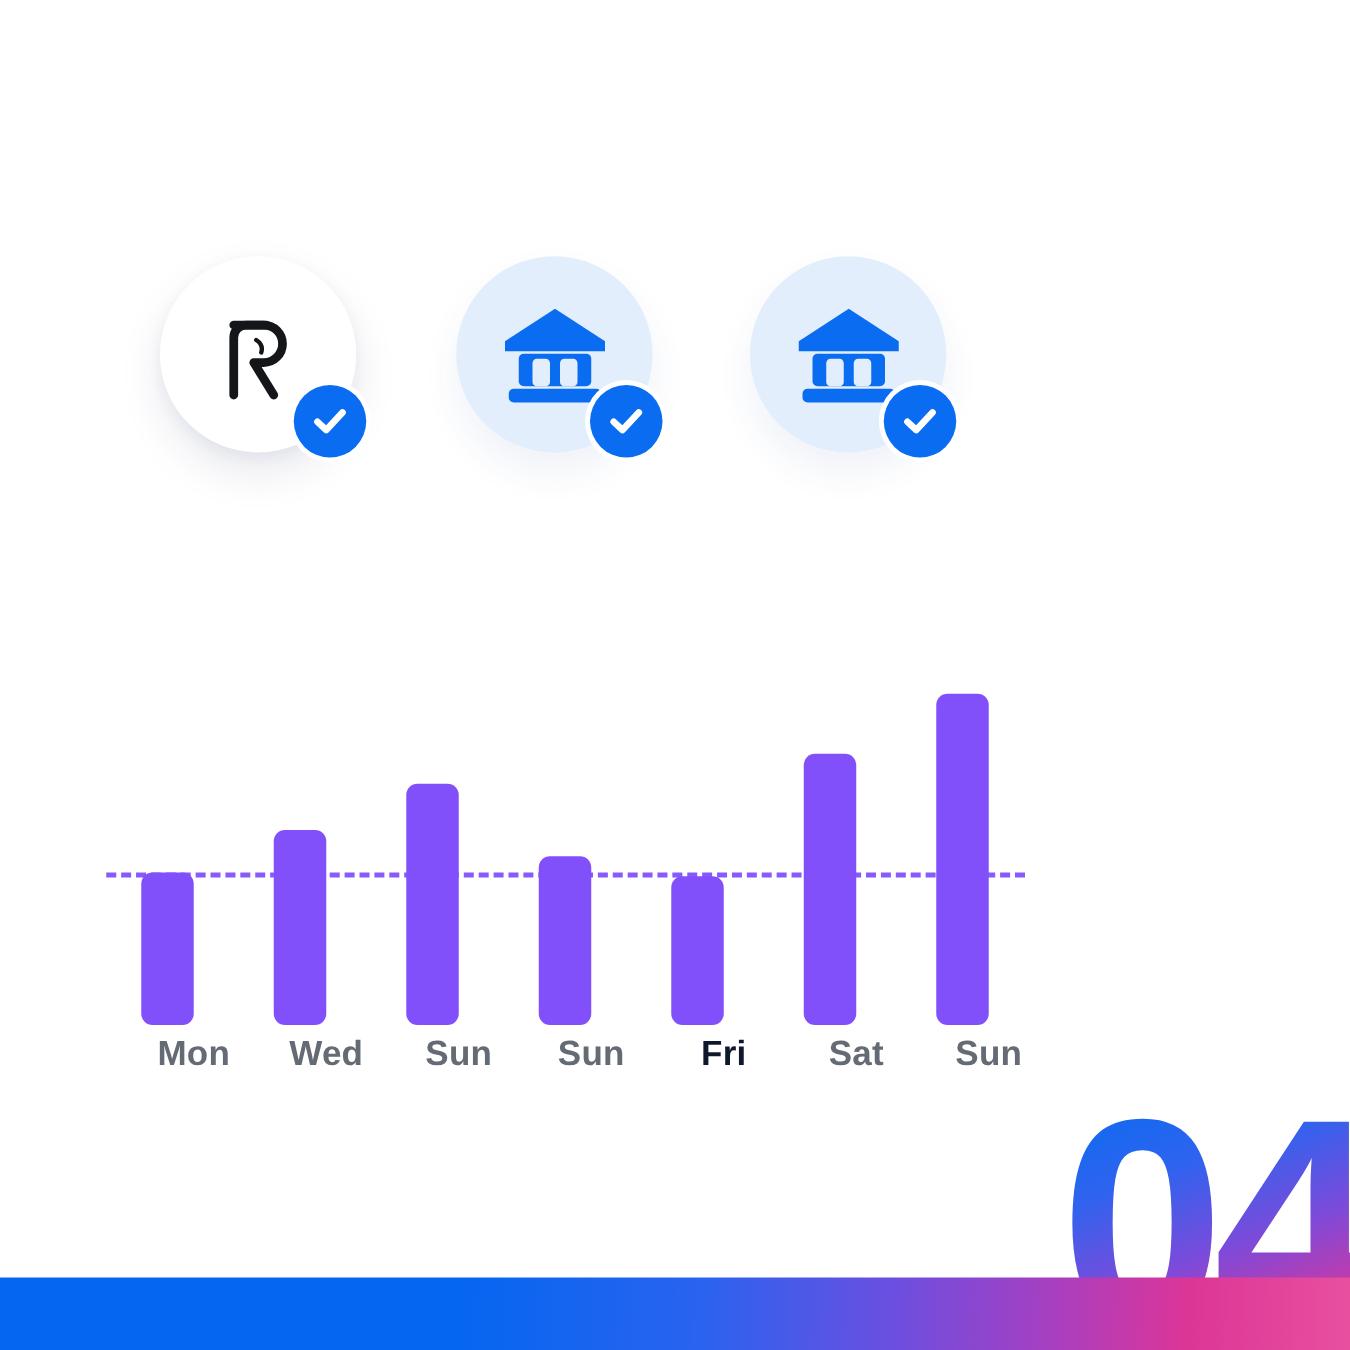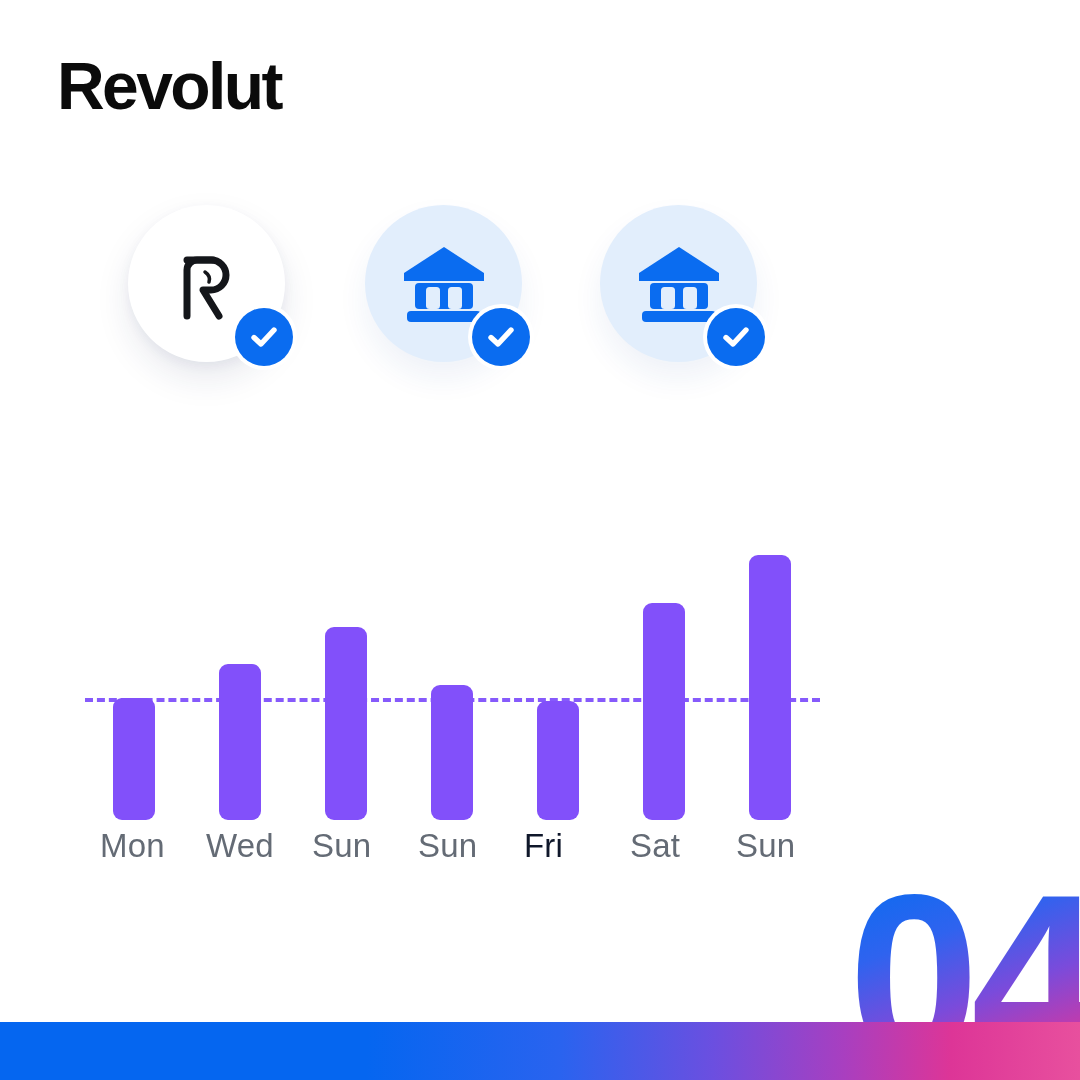--- a/index.html
+++ b/index.html
@@ -126,24 +126,26 @@
     left: 0;
     top: 272px;
     width: 735px;
     height: 46px;
   }
   .axis-label {
     position: absolute;
     top: 0;
     width: 110px;
     margin-left: -34px;
-    font-size: 33px;
+    text-align: center;
+    font-size: 28px;
     color: #646b75;
     font-family: "Liberation Sans", sans-serif;
     letter-spacing: 0.2px;
+    font-weight: bold;
   }
 
   
   #slide-number {
     position: absolute;
     right: -14px;
     bottom: 8px;
     font-size: 235px;
     font-weight: 700;
     line-height: 0.8;
@@ -167,25 +169,20 @@
     background-image: linear-gradient(92deg,
         #0566f0 0%, #0566f0 34%, #2a63ef 52%,
         #6b4fe0 66%, #a83fc0 78%, #dd3597 88%, #e8509e 100%);
   }
 </style>
 </head>
 <body>
 
 <div id="canvas">
 
-  <div id="brand-wordmark">
-    <svg width="420" height="64" viewBox="0 0 420 64" xmlns="http://www.w3.org/2000/svg" aria-hidden="true">
-      <text x="0" y="52">Revolut</text>
-    </svg>
-  </div>
 
   <div id="account-row">
 
     <div class="account-chip pos-0">
       <div class="chip-circle white">
         <svg class="chip-glyph" width="84" height="84" viewBox="0 0 84 84" xmlns="http://www.w3.org/2000/svg">
           <g fill="none" stroke="#14161a" stroke-width="7" stroke-linejoin="round" stroke-linecap="round">
             <path d="M22 74 V28 a10 10 0 0 1 10 -10 h14 a15 15 0 0 1 0 30 h-8 l16 26"></path>
             <path d="M22 18 h26"></path>
           </g>

